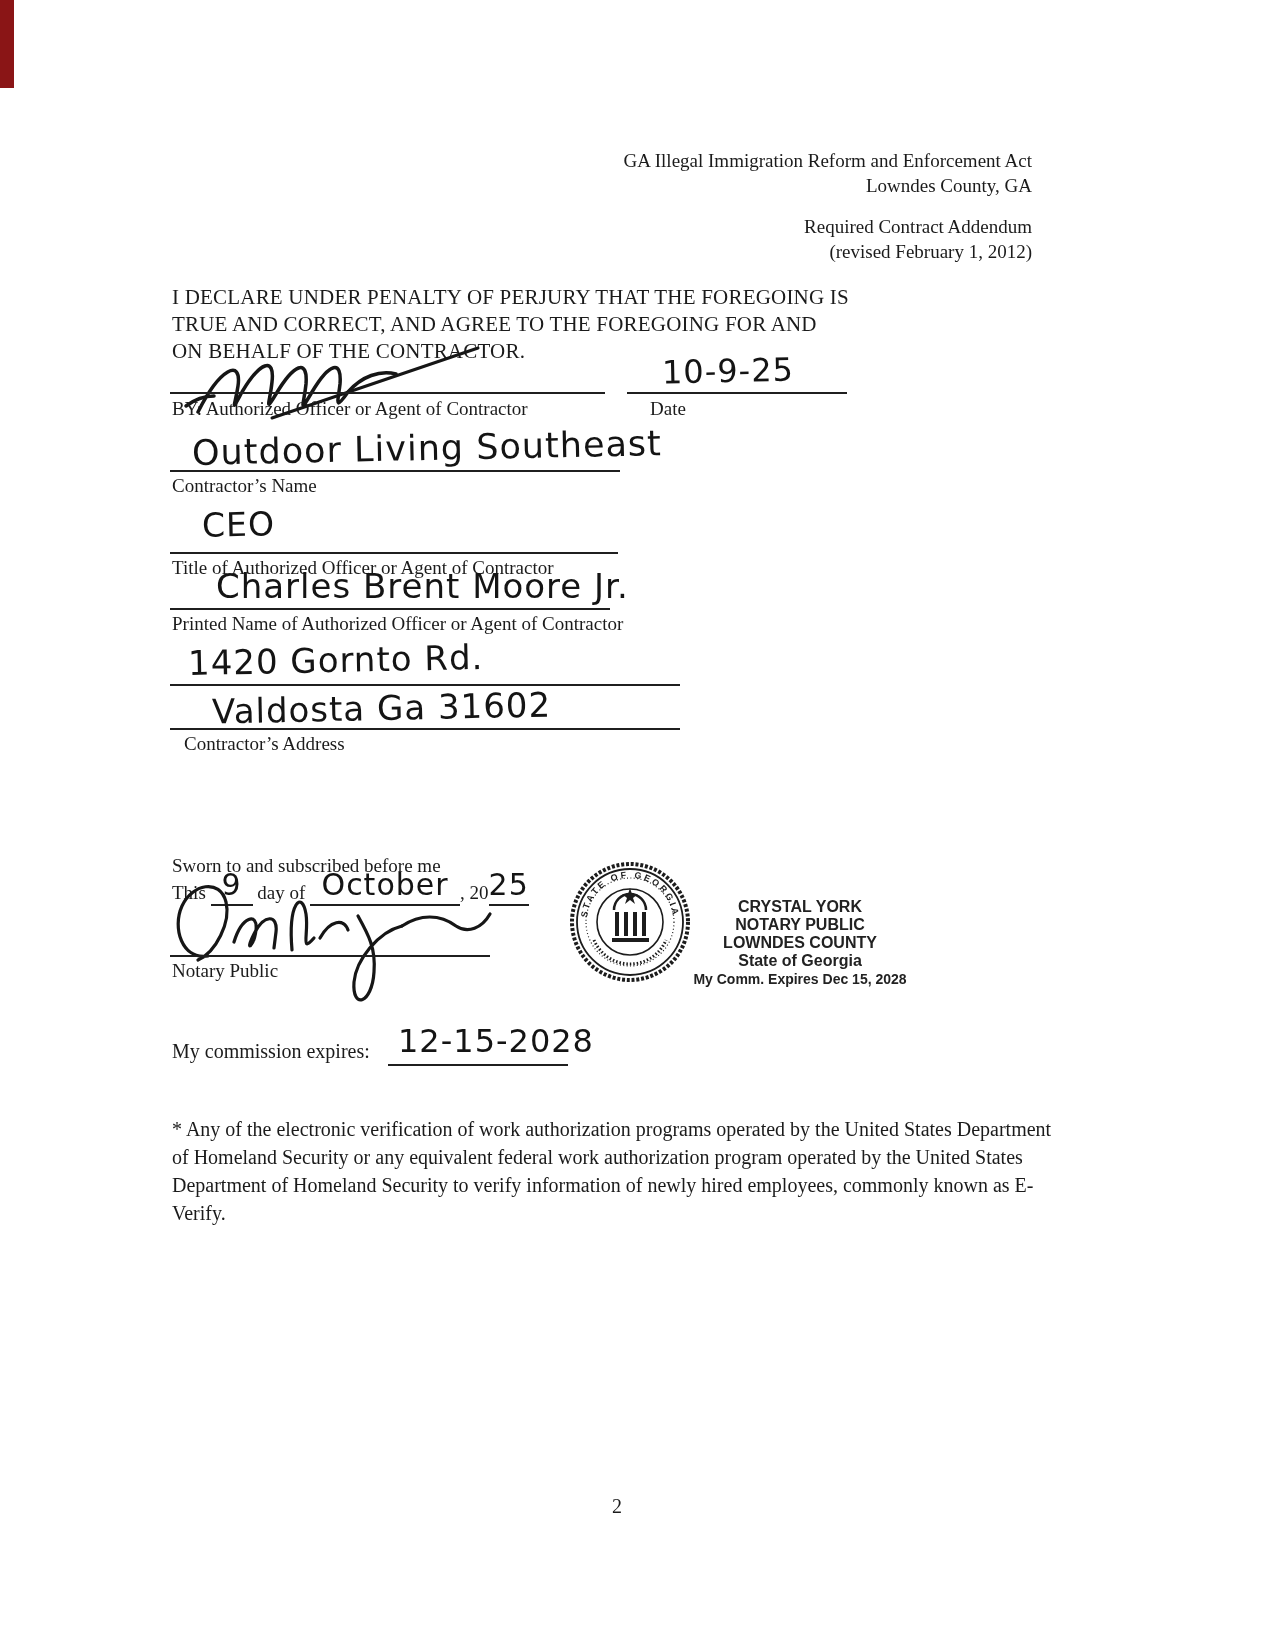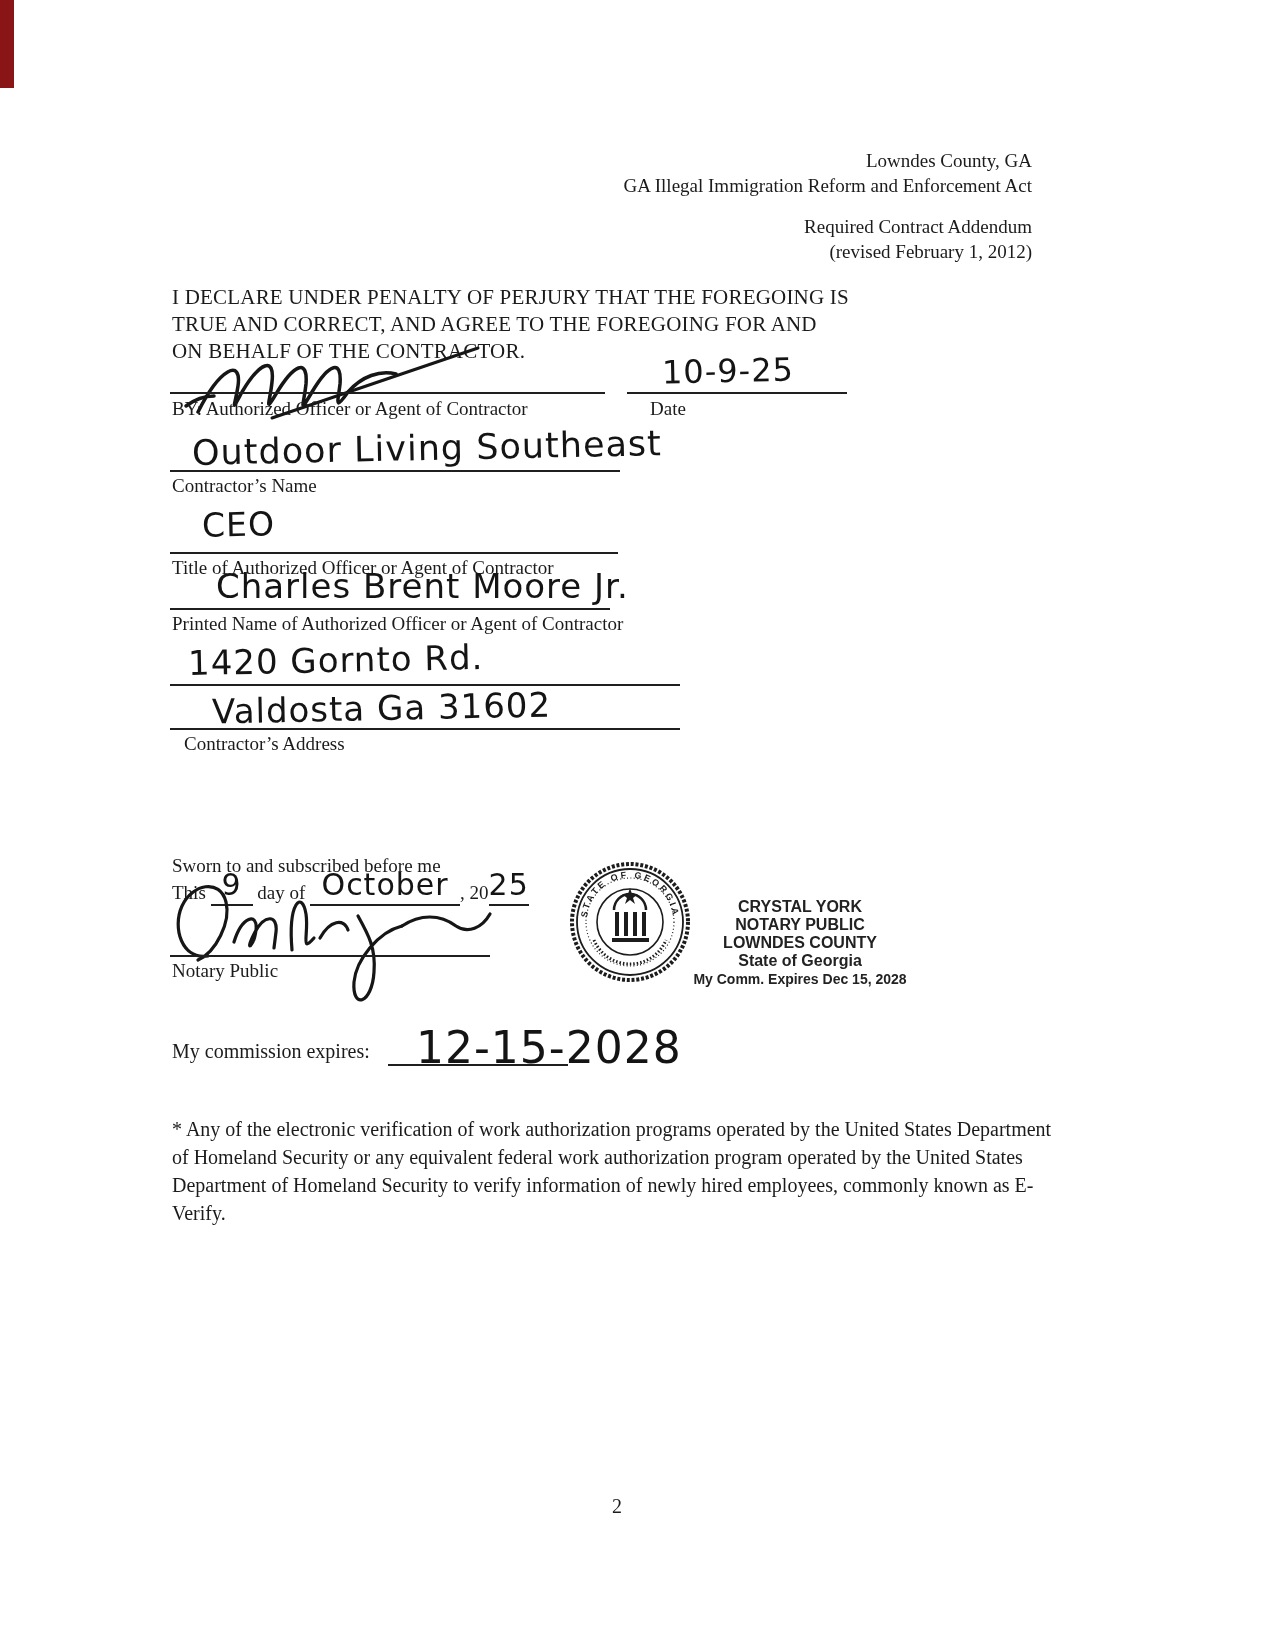--- a/index.html
+++ b/index.html
@@ -40,22 +40,22 @@
   svg{display:block;}
 </style>
 </head>
 <body>
 
 <div class="page">
 
   <div class="artifact" style="background:#8a1516;"></div>
 
   <div class="abs serif hdr" style="right:243px;top:148px;">
+    <div>GA Illegal Immigration Reform and Enforcement Act</div>
     <div>Lowndes County, GA</div>
-    <div>GA Illegal Immigration Reform and Enforcement Act</div>
   </div>
   <div class="abs serif hdr" style="right:243px;top:214px;margin-left:20px;">
     <div>Required Contract Addendum</div>
     <div>(revised February 1, 2012)</div>
   </div>
 
   <div class="abs serif decl" style="left:172px;top:284px;width:680px;">I DECLARE UNDER PENALTY OF PERJURY THAT THE FOREGOING IS TRUE AND CORRECT, AND AGREE TO THE FOREGOING FOR AND ON BEHALF OF THE CONTRACTOR.</div>
 
   <div class="abs" style="left:180px;top:342px;">
     <svg width="470" height="78" viewBox="0 0 470 78" fill="none">
@@ -144,20 +144,20 @@
 
   <div class="abs stamp" style="left:690px;top:898px;width:220px;">
     <div>CRYSTAL YORK</div>
     <div>NOTARY PUBLIC</div>
     <div>LOWNDES COUNTY</div>
     <div>State of Georgia</div>
     <div class="small">My Comm. Expires Dec 15, 2028</div>
   </div>
 
   <div class="abs serif" style="left:172px;top:1040px;font-size:20px;">My commission expires:</div>
-  <div class="abs hw" style="left:416px;top:1022px;font-size:44px;">12-15-2028</div>
+  <div class="abs hw" style="left:398px;top:1022px;font-size:32px;">12-15-2028</div>
   <div class="rule" style="left:388px;top:1064px;width:180px;"></div>
 
   <div class="abs serif foot" style="left:172px;top:1115px;width:892px;">*  Any of the electronic verification of work authorization programs operated by the United States Department of Homeland Security or any equivalent federal work authorization program operated by the United States Department of Homeland Security to verify information of newly hired employees, commonly known as E-Verify.</div>
 
   <div class="abs serif" style="left:612px;top:1495px;font-size:20px;">2</div>
 
 </div>
 
 </body></html>

